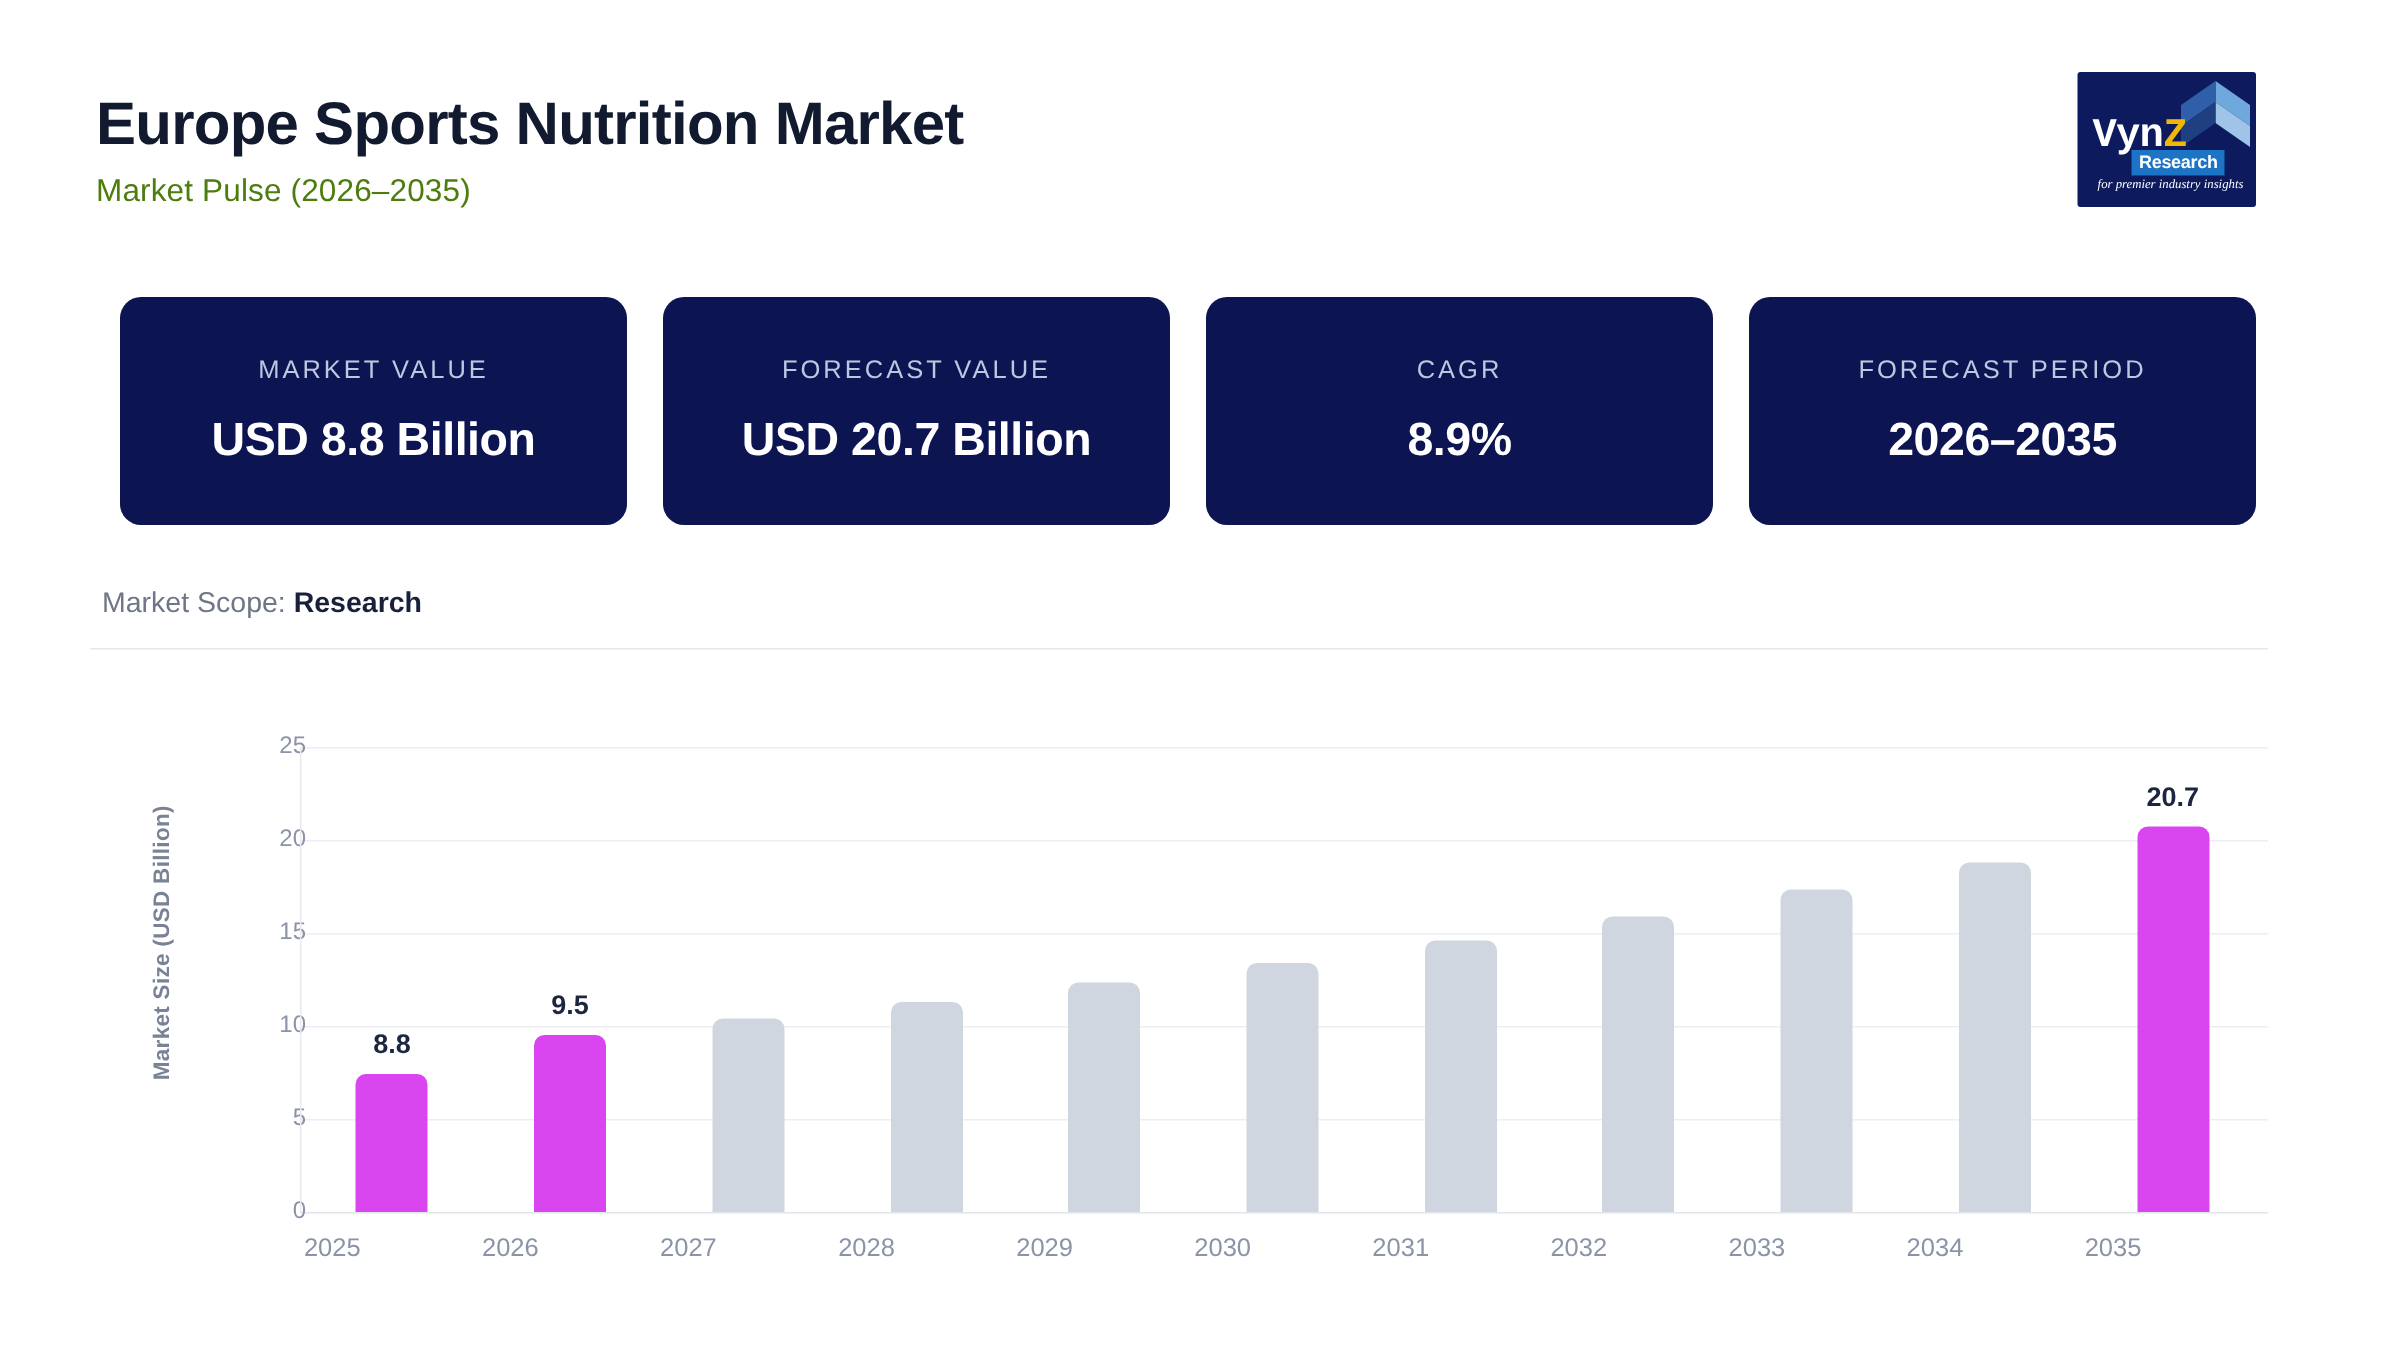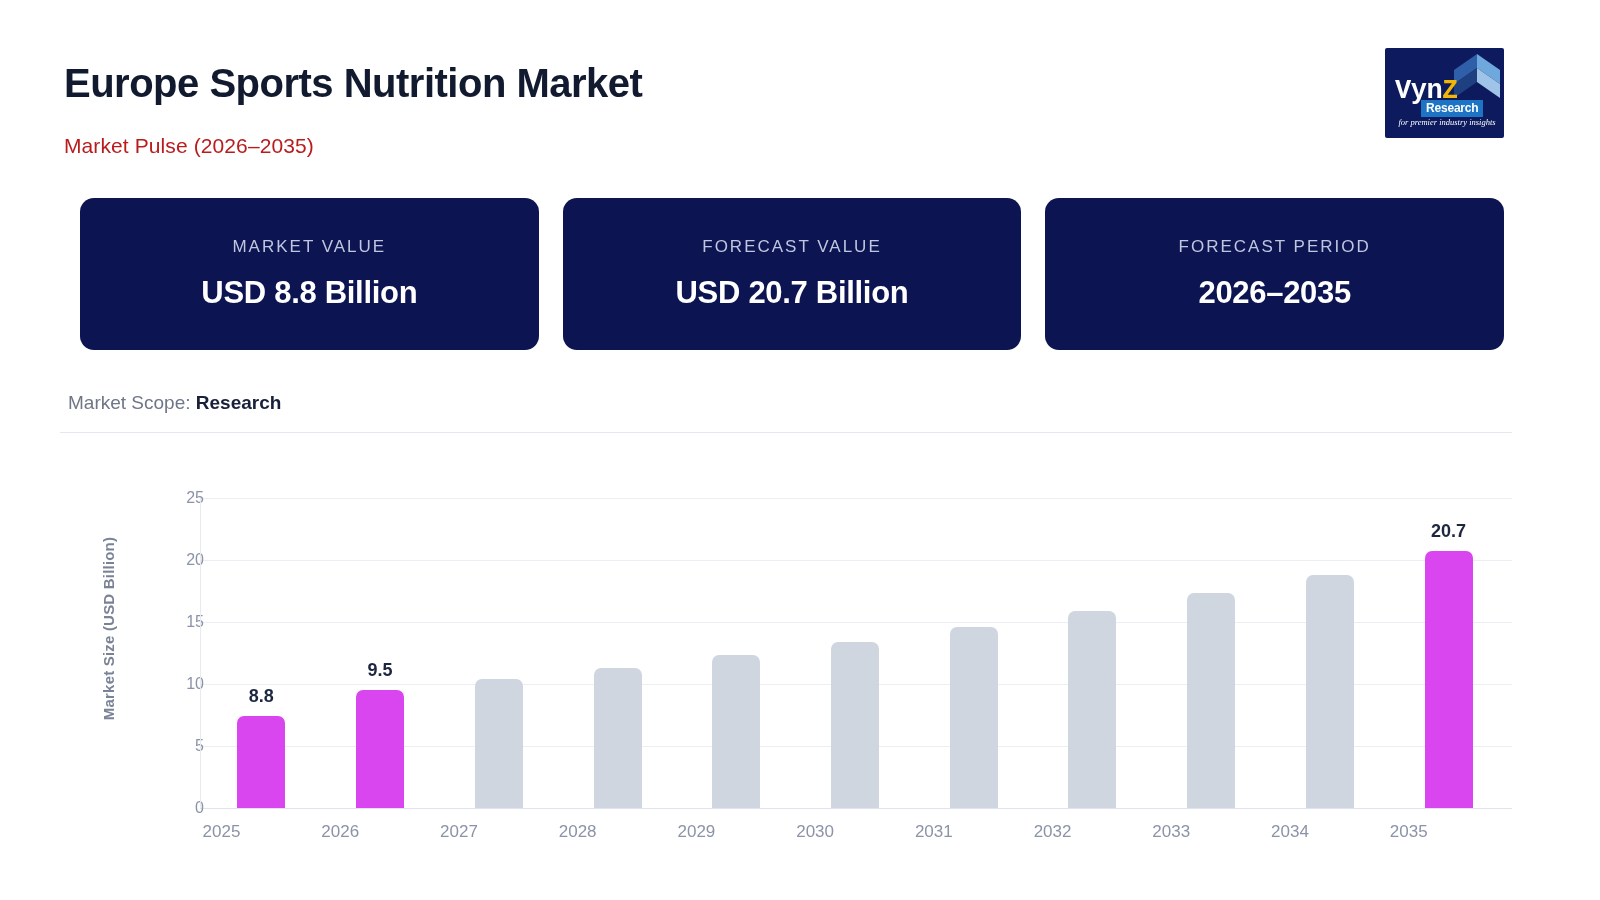--- a/index.html
+++ b/index.html
@@ -11,21 +11,21 @@
   }
   .page { position: relative; width: 1600px; height: 900px; background:#fff; }
 
   
   .header { position:absolute; left:64px; top:62px; width:1440px; height:110px; }
   .title {
     font-size: 40px; font-weight: 700; color:#111a2e;
     letter-spacing:-0.5px; line-height:1.05;
   }
   .subtitle {
-    margin-top:30px; font-size:21px; font-weight:400; color:#b91c1c;
+    margin-top:12px; font-size:21px; font-weight:400; color:#4d7c0f;
     letter-spacing:0.1px;
   }
 
   
   .logo {
     position:absolute; left:1385px; top:48px; width:119px; height:90px;
     background:#0d1b5e; border-radius:2px; overflow:hidden;
   }
   .logo-arrow { position:absolute; right:4px; top:6px; width:46px; height:48px; }
   .logo-word {
@@ -124,20 +124,24 @@
   </div>
 
   <div class="kpis">
     <div class="kpi">
       <div class="kpi-label">MARKET VALUE</div>
       <div class="kpi-value">USD 8.8 Billion</div>
     </div>
     <div class="kpi">
       <div class="kpi-label">FORECAST VALUE</div>
       <div class="kpi-value">USD 20.7 Billion</div>
+    </div>
+    <div class="kpi">
+      <div class="kpi-label">CAGR</div>
+      <div class="kpi-value">8.9%</div>
     </div>
     <div class="kpi">
       <div class="kpi-label">FORECAST PERIOD</div>
       <div class="kpi-value">2026–2035</div>
     </div>
   </div>
 
   <div class="scope"><span>Market Scope:</span>
     <b>Research</b></div>
   <div class="divider"></div>

